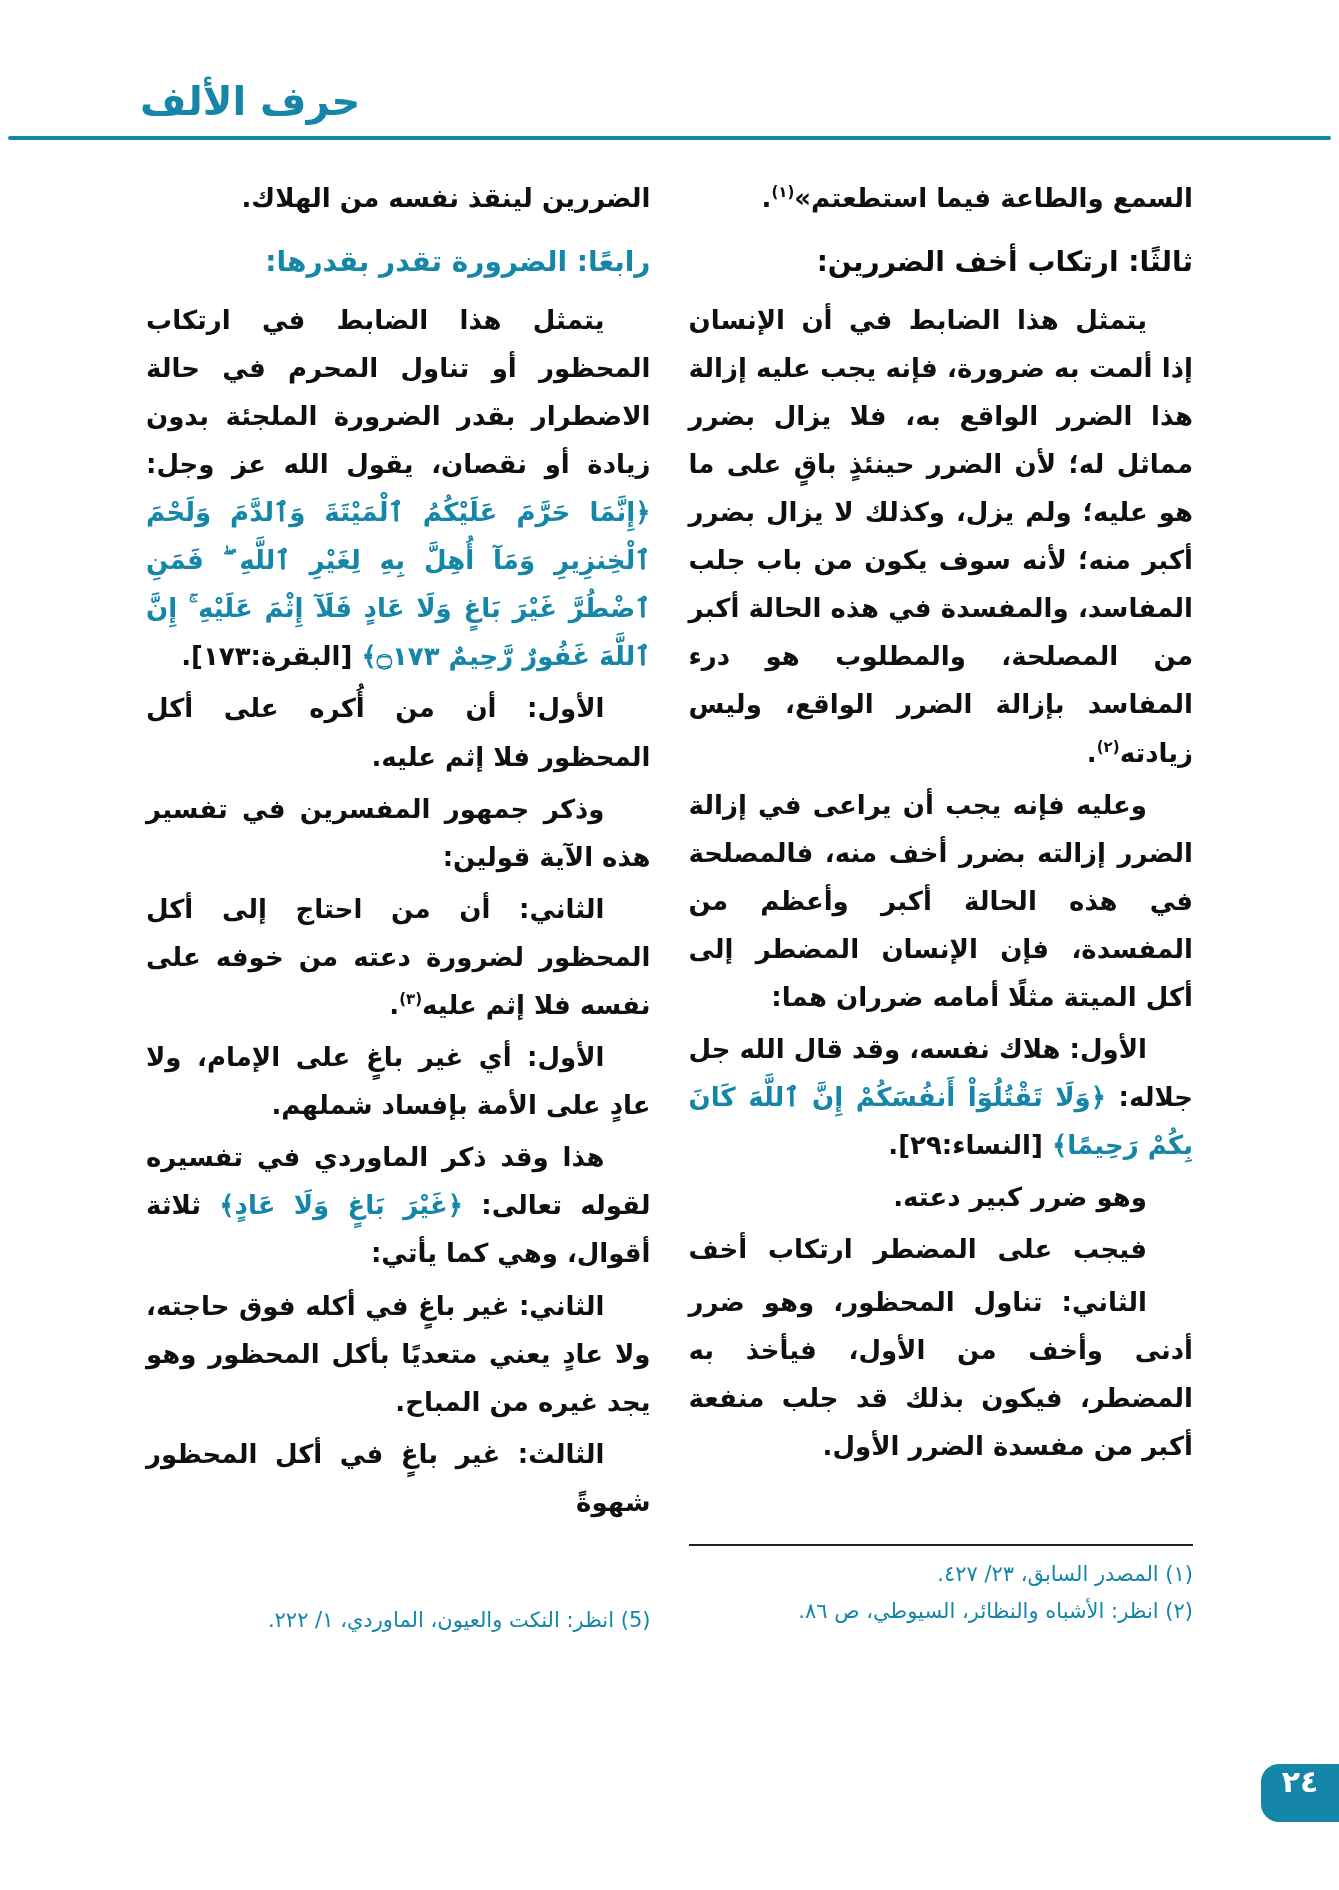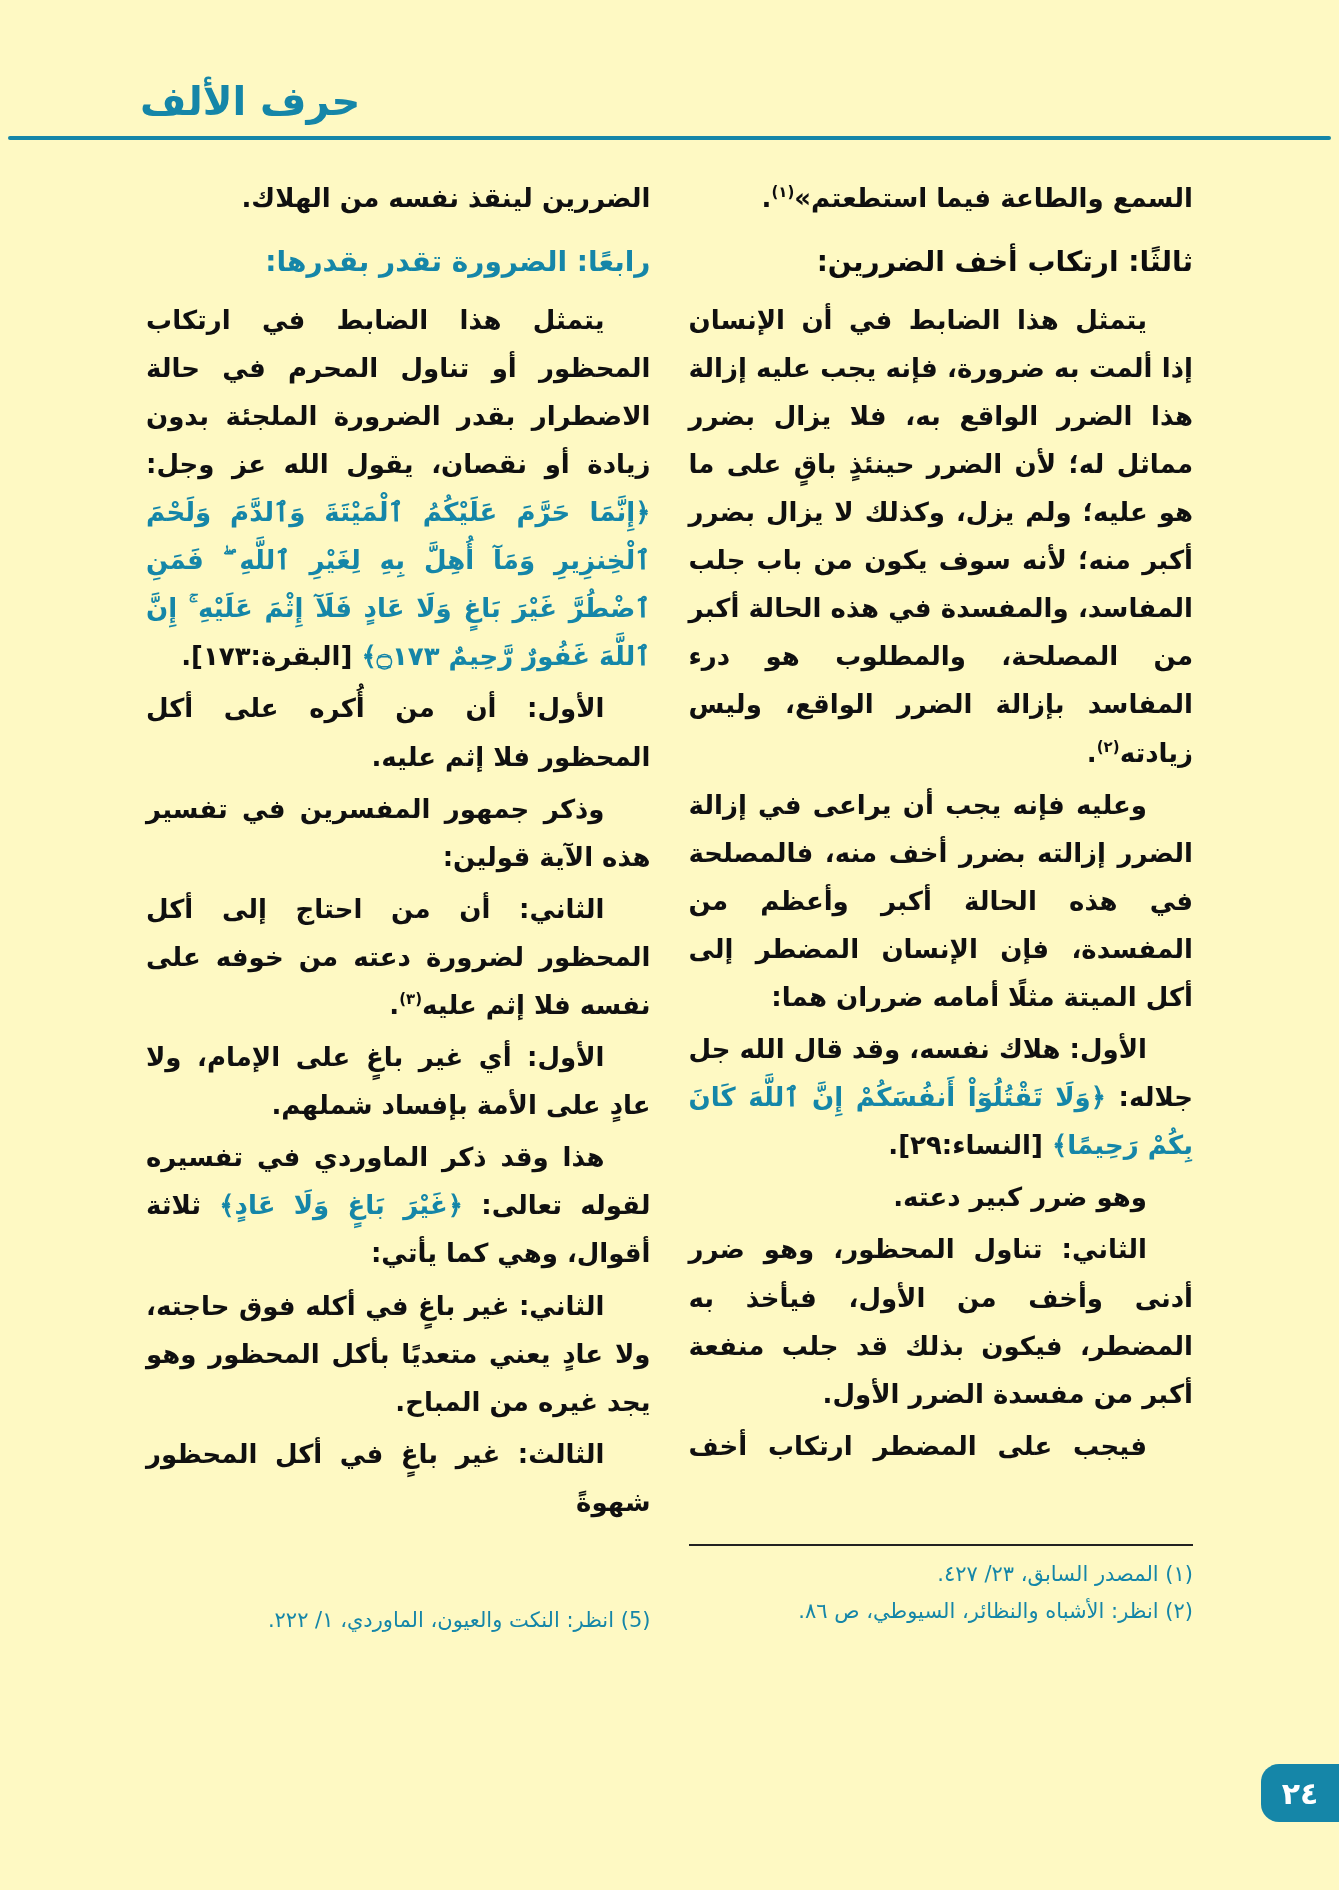--- a/index.html
+++ b/index.html
@@ -2,21 +2,21 @@
 <html lang="ar" dir="rtl"><head>
 <meta charset="utf-8">
 <style>
   * { margin: 0; padding: 0; box-sizing: border-box; }
   html, body { background: #e8e8e6; }
   .page {
     position: relative;
     width: 1339px;
     height: 1890px;
     margin: 0 auto;
-    background: #fef9c3;
+    background: #ffffff;
     direction: rtl;
     font-family: "DejaVu Sans", sans-serif;
     color: #101010;
     overflow: hidden;
   }
   
   .chapter-title {
     margin-top: 78px;
     padding-left: 140px;
     text-align: left;
@@ -98,21 +98,21 @@
   .page-badge {
     position: absolute;
     left: auto;
     right: 0;
     bottom: 68px;
     width: 78px;
     height: 58px;
     background: #1586a8;
     border-radius: 18px 0 0 18px;
     display: flex;
-    align-items: center;
+    align-items: flex-start;
     justify-content: center;
     color: #ffffff;
     font-size: 30px;
     font-weight: 700;
   }
 </style>
 </head>
 <body>
 
 <div class="page">
@@ -130,23 +130,23 @@
       <h2 class="heading black">ثالثًا: ارتكاب أخف الضررين:</h2>
 
       <p class="body indent"><span>يتمثل هذا الضابط في أن الإنسان إذا ألمت به ضرورة، فإنه يجب عليه إزالة هذا الضرر الواقع به، فلا يزال بضرر مماثل له؛ لأن الضرر حينئذٍ باقٍ على ما هو عليه؛ ولم يزل، وكذلك لا يزال بضرر أكبر منه؛ لأنه سوف يكون من باب جلب المفاسد، والمفسدة في هذه الحالة أكبر من المصلحة، والمطلوب هو درء المفاسد بإزالة الضرر الواقع، وليس زيادته</span><sup class="note-sup">(٢)</sup><span>.</span></p>
 
       <p class="body indent">وعليه فإنه يجب أن يراعى في إزالة الضرر إزالته بضرر أخف منه، فالمصلحة في هذه الحالة أكبر وأعظم من المفسدة، فإن الإنسان المضطر إلى أكل الميتة مثلًا أمامه ضرران هما:</p>
 
       <p class="body indent"><span>الأول: هلاك نفسه، وقد قال الله جل جلاله: </span><span class="quran">﴿وَلَا تَقْتُلُوٓاْ أَنفُسَكُمْ إِنَّ ٱللَّهَ كَانَ بِكُمْ رَحِيمًا﴾</span><span> [النساء:٢٩].</span></p>
 
       <p class="body indent">وهو ضرر كبير دعته.</p>
 
+      <p class="body indent spread">فيجب على المضطر ارتكاب أخف</p>
+
       <p class="body indent">الثاني: تناول المحظور، وهو ضرر أدنى وأخف من الأول، فيأخذ به المضطر، فيكون بذلك قد جلب منفعة أكبر من مفسدة الضرر الأول.</p>
-
-      <p class="body indent spread">فيجب على المضطر ارتكاب أخف</p>
     </section>
 
     <section class="col">
       <p class="body">الضررين لينقذ نفسه من الهلاك.</p>
 
       <h2 class="heading teal">رابعًا: الضرورة تقدر بقدرها:</h2>
 
       <p class="body indent"><span>يتمثل هذا الضابط في ارتكاب المحظور أو تناول المحرم في حالة الاضطرار بقدر الضرورة الملجئة بدون زيادة أو نقصان، يقول الله عز وجل: </span><span class="quran">﴿إِنَّمَا حَرَّمَ عَلَيْكُمُ ٱلْمَيْتَةَ وَٱلدَّمَ وَلَحْمَ ٱلْخِنزِيرِ وَمَآ أُهِلَّ بِهِ لِغَيْرِ ٱللَّهِ ۖ فَمَنِ ٱضْطُرَّ غَيْرَ بَاغٍ وَلَا عَادٍ فَلَآ إِثْمَ عَلَيْهِ ۚ إِنَّ ٱللَّهَ غَفُورٌ رَّحِيمٌ ۝١٧٣﴾</span><span> [البقرة:١٧٣].</span></p>
 
       <p class="body indent">الأول: أن من أُكره على أكل المحظور فلا إثم عليه.</p>

